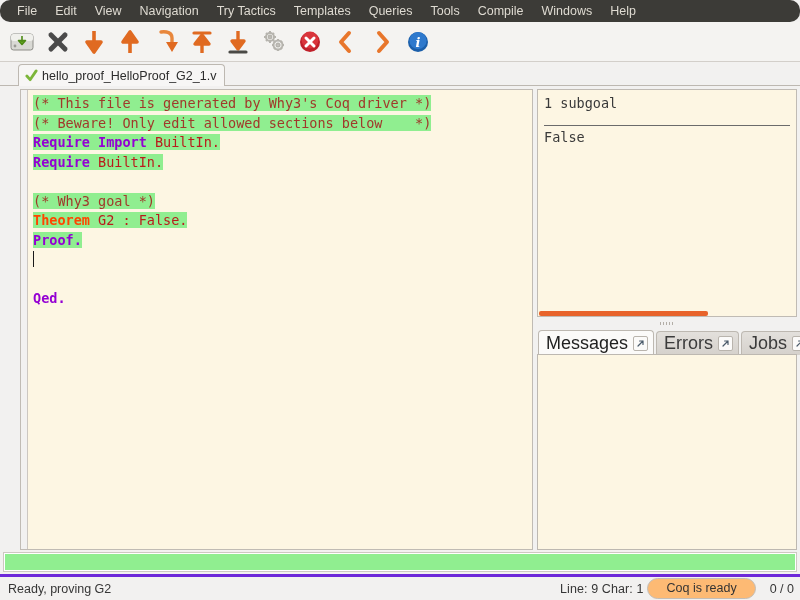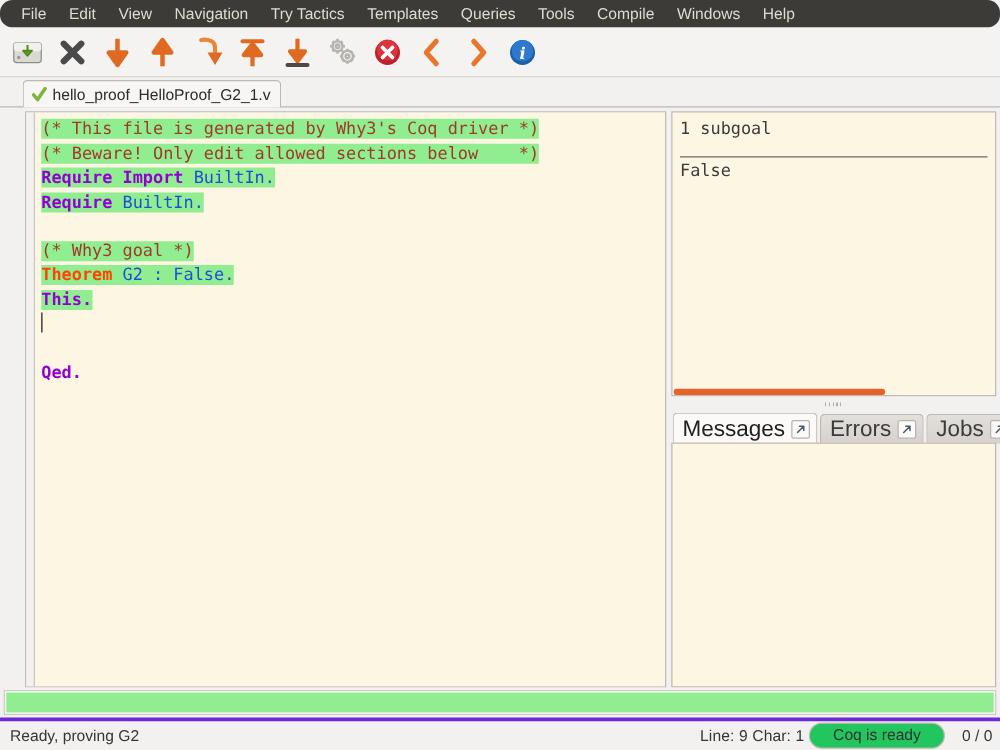--- a/index.html
+++ b/index.html
@@ -116,21 +116,21 @@
     padding: 4px 0 0 5px;
     font-family: "DejaVu Sans Mono", monospace;
     font-size: 13.5px;
     line-height: 19.5px;
   }
   .code-line { white-space: pre; height: 19.5px; }
   .hl { background: #90ee90; }
   .tok-comment { color: #a0392b; }
   .tok-kw      { color: #9400d3; font-weight: bold; }
   .tok-decl    { color: #ff4500; font-weight: bold; }
-  .tok-id      { color: #1d4ed8; }
+  .tok-id      { color: #b91c1c; }
   .caret {
     display: inline-block;
     width: 1px; height: 16px;
     background: #1a1a1a;
     vertical-align: -3px;
   }
 
   
   .rightcol {
     flex: 1 1 auto;
@@ -266,21 +266,21 @@
     font-size: 12.5px;
     color: #363636;
     padding: 0 6px 0 8px;
     gap: 0;
   }
   .status-left { flex: 1 1 auto; white-space: nowrap; }
   .status-linechar { white-space: nowrap; padding-right: 4px; letter-spacing: .1px; }
   .coq-pill {
     border: 1px solid #c3bdb6;
     border-radius: 11px;
-    background: #22c55e;
+    background: #fdba74;
     padding: 2px 18px 3px 18px;
     font-size: 12.5px;
     color: #333;
     white-space: nowrap;
   }
   .status-count { padding-left: 14px; white-space: nowrap; }
 </style>
 </head>
 <body>
 
@@ -430,21 +430,21 @@
     <div class="script-wrap">
       <div class="gutter"></div>
       <div class="script" id="script-view">
           <div class="code-line"><span class="hl"><span class="tok-comment">(* This file is generated by Why3's Coq driver *)</span></span></div>
           <div class="code-line"><span class="hl"><span class="tok-comment">(* Beware! Only edit allowed sections below    *)</span></span></div>
           <div class="code-line"><span class="hl"><span class="tok-kw">Require Import </span><span class="tok-id">BuiltIn.</span></span></div>
           <div class="code-line"><span class="hl"><span class="tok-kw">Require </span><span class="tok-id">BuiltIn.</span></span></div>
           <div class="code-line"><span><span></span></span></div>
           <div class="code-line"><span class="hl"><span class="tok-comment">(* Why3 goal *)</span></span></div>
           <div class="code-line"><span class="hl"><span class="tok-decl">Theorem </span><span class="tok-id">G2 : False.</span></span></div>
-          <div class="code-line"><span class="hl"><span class="tok-kw">This.</span></span></div>
+          <div class="code-line"><span class="hl"><span class="tok-kw">Proof.</span></span></div>
           <div class="code-line"><span><span></span></span><span class="caret"></span></div>
           <div class="code-line"><span><span></span></span></div>
           <div class="code-line"><span><span class="tok-kw">Qed.</span></span></div>
         </div>
     </div>
 
     <div class="rightcol">
 
       <div class="goal-pane">
         <div class="goal-body">

